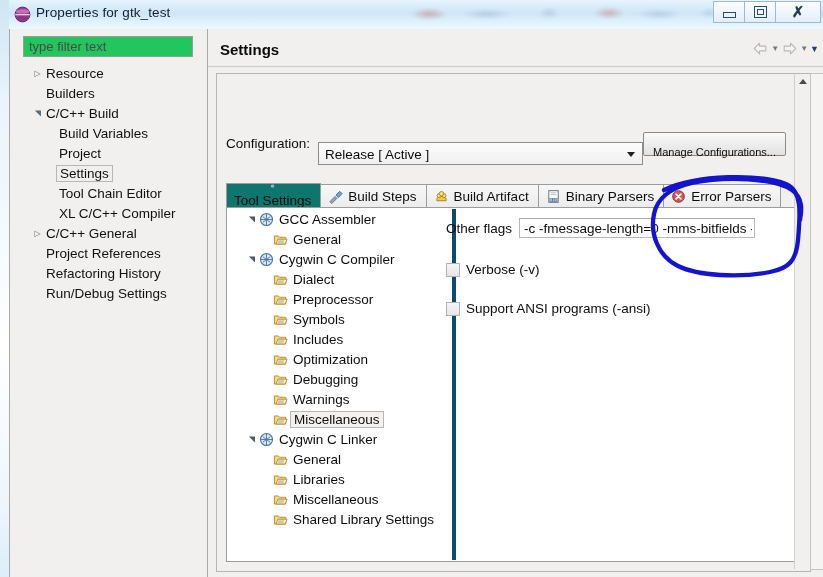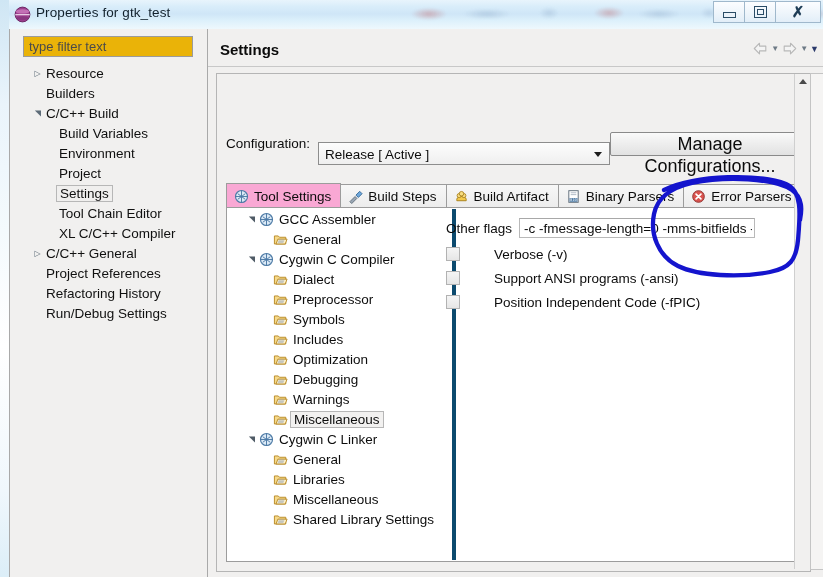--- a/index.html
+++ b/index.html
@@ -71,21 +71,21 @@
     border-left: 1px solid #a9a9a9;
   }
 
   
   .left-pane {
     position: absolute; left: 0; top: 0; width: 197px; height: 548px;
     background: #f1f0ef;
   }
   .filter-box {
     position: absolute; left: 13px; top: 7px; width: 170px; height: 21px;
-    border: 1px solid #9b9b9b; background: #eab308;
+    border: 1px solid #9b9b9b; background: #22c55e;
     font-size: 13px; color: #3d3d3d;
     padding: 0 0 0 5px; line-height: 21px; box-sizing: border-box;
     font-family: "Liberation Sans", sans-serif;
   }
   .filter-box::placeholder { color: #4a4a4a; }
   .tree-pane {
     position: absolute; left: 13px; top: 34px; width: 182px; height: 507px;
     background: #f1f0ef; overflow: hidden;
   }
   .tnode {
@@ -142,42 +142,42 @@
     position: relative; font-size: 13.5px; color: #0c0c0c;
     line-height: 23px; padding-left: 6px; box-sizing: border-box; margin-top: 20px;
   }
   .config-combo .cb-caret {
     position: absolute; right: 7px; top: 9px;
     width: 0; height: 0;
     border-left: 4.5px solid transparent; border-right: 4.5px solid transparent;
     border-top: 5px solid #1d1d1d;
   }
   .manage-btn {
-    height: 24px; padding: 0 9px;
+    height: 24px; padding: 8px 9px;
     background: linear-gradient(180deg,#fafafa,#ececec 55%,#e2e2e2);
     border: 1px solid #8a8a8a; border-radius: 2px;
-    font-size: 18px; color: #0b0b0b; line-height: 22px;
+    font-size: 11px; color: #0b0b0b; line-height: 22px;
     font-family: "Liberation Sans", sans-serif;
   }
 
   
   .tabstrip {
     position: absolute; left: 9px; top: 110px; width: 575px; height: 24px;
     display: flex; align-items: flex-end;
   }
   .tab {
     height: 23px; display: flex; align-items: center; gap: 5px;
     padding: 0 9px 0 7px;
     font-size: 13.5px; color: #0c0c0c; white-space: nowrap;
     background: linear-gradient(180deg,#f7f7f7,#ececec);
     border: 1px solid #9c9c9c; border-bottom: none;
     margin-right: -1px;
   }
   .tab.active {
-    background: #f9a8d4; height: 24px;
+    background: #0f766e; height: 24px; flex-direction: column;
   }
   .tab-icon { width: 15px; height: 15px; display: inline-block; }
 
   .tabbody {
     position: absolute; left: 9px; top: 133px; width: 575px; height: 353px;
     background: #ffffff; border: 1px solid #9c9c9c;
   }
 
   
   .tooltree {
@@ -202,21 +202,21 @@
   .flags-row { display: flex; align-items: center; }
   .flags-label { font-size: 13.5px; color: #0d0d0d; margin-right: 7px; }
   .flags-input {
     width: 236px; height: 20px;
     border: 1px solid #b9b9b9; border-top-color: #a8a8a8;
     background: #ffffff;
     font-size: 13.5px; color: #0c0c0c;
     padding-left: 4px; box-sizing: border-box;
     font-family: "Liberation Sans", sans-serif;
   }
-  .cb-row { display: flex; align-items: flex-start; margin-top: 9px; gap: 28px; }
+  .cb-row { display: flex; align-items: flex-end; margin-top: 24px; }
   .cbox {
     width: 12px; height: 12px; border: 1px solid #b2b2b2;
     background: linear-gradient(180deg,#f5f5f5,#e6e6e6);
     margin-right: 6px; flex: 0 0 auto;
   }
   .cb-label { font-size: 13.5px; color: #0c0c0c; white-space: nowrap; }
 
   
   .vscroll {
     position: absolute; right: 0; top: 0; width: 15px; height: 495px;
@@ -298,23 +298,20 @@
             <span class="lbl">Builders</span>
           </div>
           <div class="tnode ind0">
             <span class="arrow" style="transform: rotate(-90deg); display: inline-block;">◢</span>
             <span class="lbl">C/C++ Build</span>
           </div>
           <div class="tnode ind1">
             <span class="lbl">Build Variables</span>
           </div>
           <div class="tnode ind1">
-            <span class="lbl">Environment</span>
-          </div>
-          <div class="tnode ind1">
             <span class="lbl">Project</span>
           </div>
           <div class="tnode ind1 sel">
             <span class="lbl">Settings</span>
           </div>
           <div class="tnode ind1">
             <span class="lbl">Tool Chain Editor</span>
           </div>
           <div class="tnode ind1">
             <span class="lbl">XL C/C++ Compiler</span>
@@ -548,24 +545,20 @@
             </div>
             <div id="checkbox-list">
                 <div class="cb-row">
                   <div class="cbox"></div>
                   <span class="cb-label">Verbose (-v)</span>
                 </div>
                 <div class="cb-row">
                   <div class="cbox"></div>
                   <span class="cb-label">Support ANSI programs (-ansi)</span>
                 </div>
-                <div class="cb-row">
-                  <div class="cbox"></div>
-                  <span class="cb-label">Position Independent Code (-fPIC)</span>
-                </div>
               </div>
           </div>
         </div>
 
         <div class="vscroll">
           <div class="sb-up">
             <div class="sb-tri-up"></div>
           </div>
         </div>
       </div>

